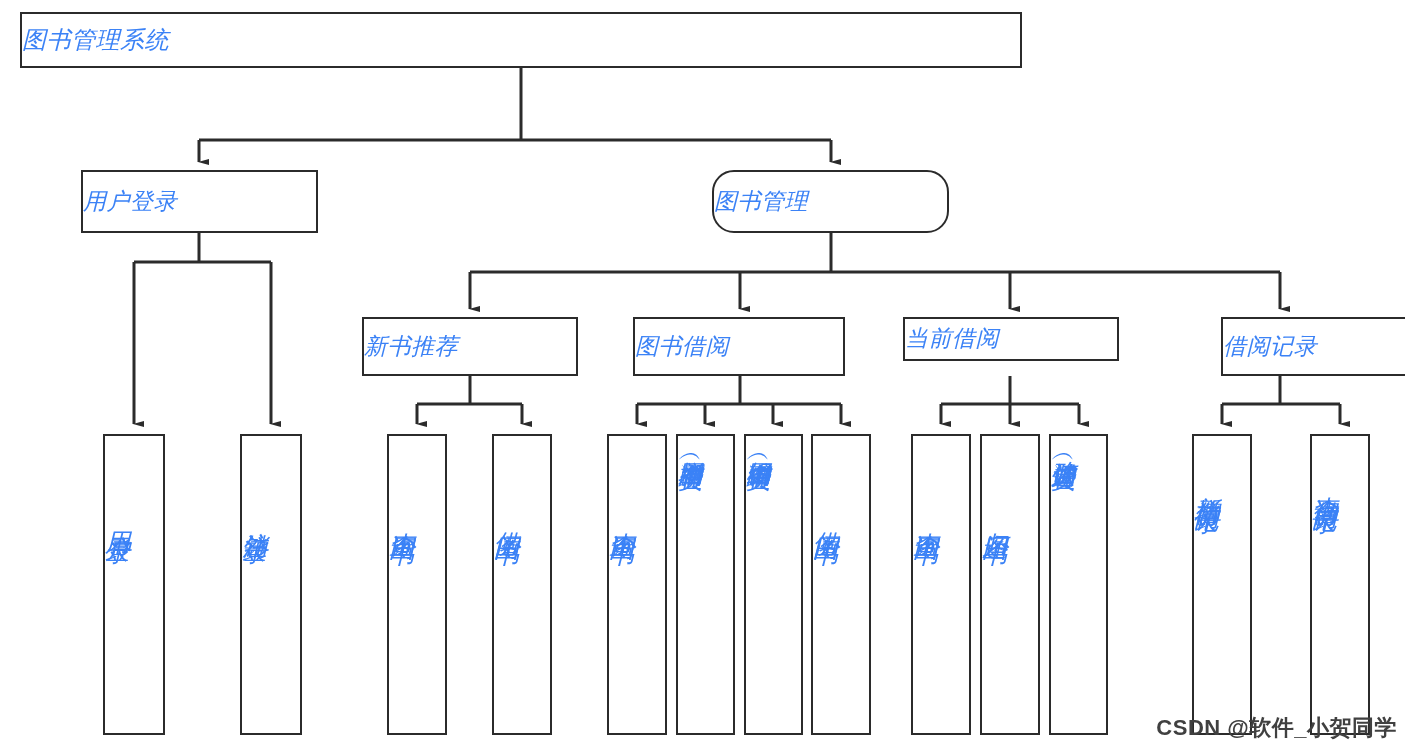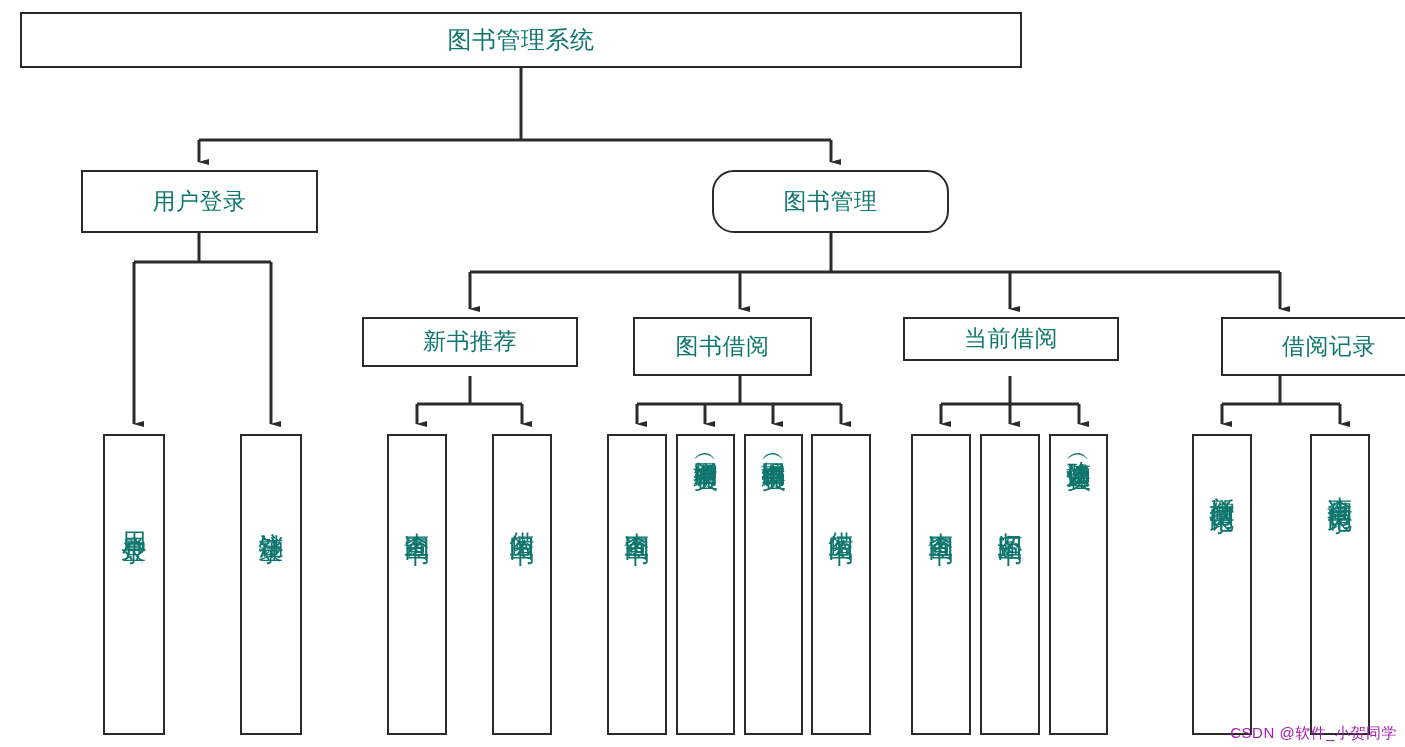--- a/index.html
+++ b/index.html
@@ -25,23 +25,23 @@
     height: 747px;
     pointer-events: none;
   }
   .node {
     position: absolute;
     box-sizing: border-box;
     background: #ffffff;
     border: 2px solid #2b2b2b;
     display: flex;
     align-items: center;
-    justify-content: center;
-    color: #0f766e;
+    color: #3b82f6;
     z-index: 2;
+    font-style: italic;
   }
   .node .lbl {
     display: block;
     line-height: 1.18;
     letter-spacing: 0.5px;
     white-space: nowrap;
   }
   
   .node.h .lbl {
     font-size: 23px;
@@ -63,25 +63,26 @@
     white-space: nowrap;
   }
   .node.v.tall .lbl {
     font-size: 24px;
     letter-spacing: 1px;
   }
   .watermark {
     position: absolute;
     right: 8px;
     bottom: 4px;
-    font-size: 15px;
-    color: #a21caf;
+    font-size: 22px;
+    color: #404040;
     letter-spacing: 0.5px;
     z-index: 5;
     white-space: nowrap;
+    font-weight: bold;
   }
 </style>
 </head>
 <body>
 
 <div id="canvas">
 
   <svg class="wires" viewBox="0 0 1405 747">
     <defs>
       <marker id="arw" markerWidth="10" markerHeight="12" refX="3" refY="10" orient="auto" markerUnits="userSpaceOnUse">
@@ -140,25 +141,25 @@
   </div>
 
   <div class="node h" style="left:81px; top:170px; width:237px; height:63px;">
     <span class="lbl">用户登录</span>
   </div>
 
   <div class="node h" style="left:712px; top:170px; width:237px; height:63px;border-radius:22px;">
     <span class="lbl">图书管理</span>
   </div>
 
-  <div class="node h" style="left:362px; top:317px; width:216px; height:50px;">
+  <div class="node h" style="left:362px; top:317px; width:216px; height:59px;">
     <span class="lbl">新书推荐</span>
   </div>
 
-  <div class="node h" style="left:633px; top:317px; width:179px; height:59px;">
+  <div class="node h" style="left:633px; top:317px; width:212px; height:59px;">
     <span class="lbl">图书借阅</span>
   </div>
 
   <div class="node h" style="left:903px; top:317px; width:216px; height:44px;">
     <span class="lbl">当前借阅</span>
   </div>
 
   <div class="node h" style="left:1221px; top:317px; width:216px; height:59px;">
     <span class="lbl">借阅记录</span>
   </div>

